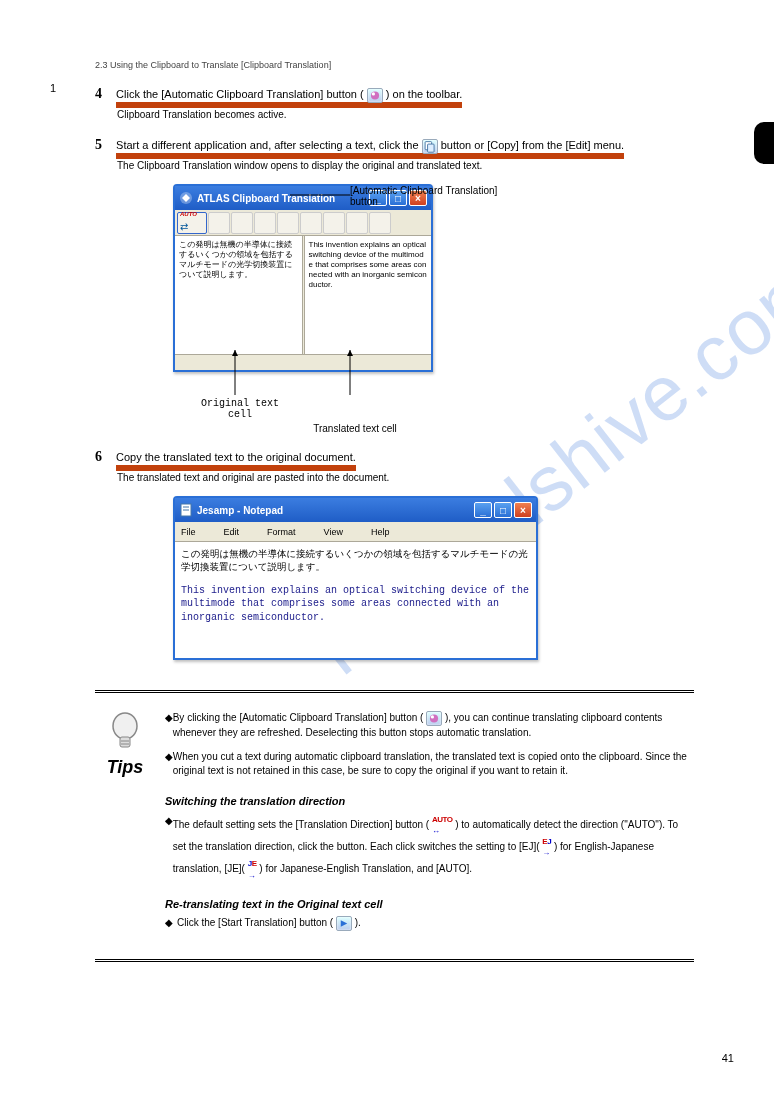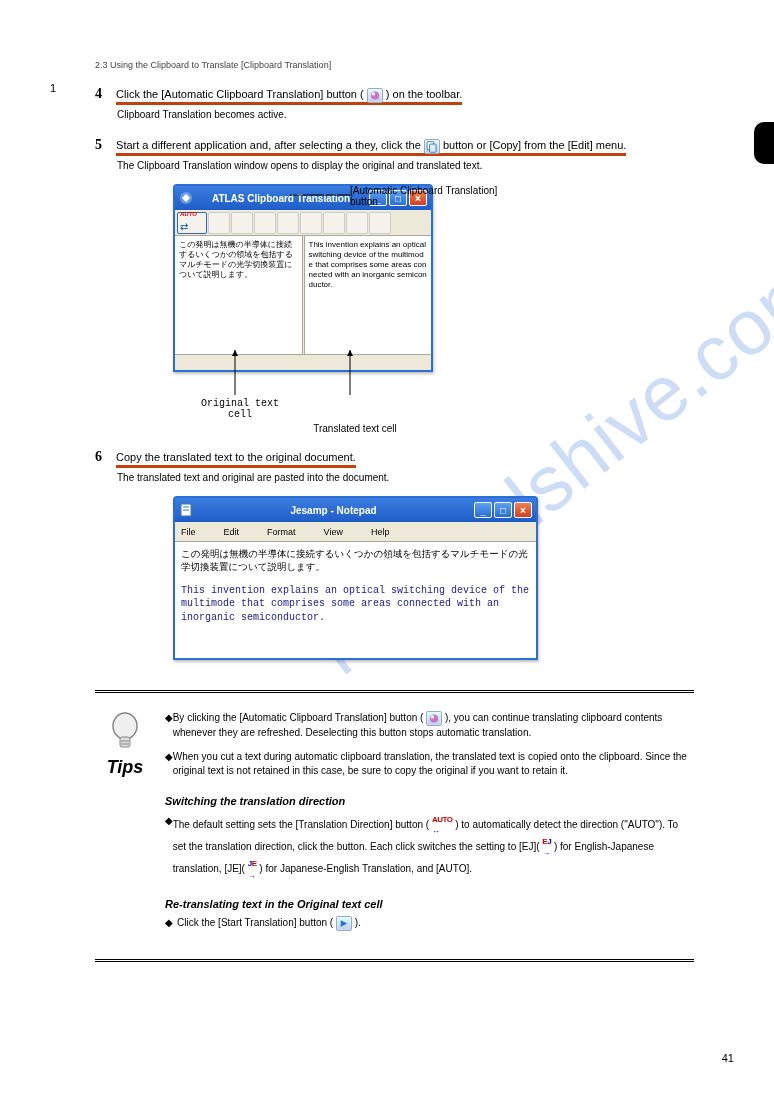--- a/index.html
+++ b/index.html
@@ -4,30 +4,30 @@
 <style>
 * { margin: 0; padding: 0; box-sizing: border-box; }
 body { width: 774px; height: 1094px; background: #fff; font-family: Arial, sans-serif; font-size: 11px; color: #000; position: relative; overflow: hidden; }
 .page { padding: 60px 80px 40px 95px; position: relative; }
 .tab { position: absolute; right: 0; top: 122px; width: 20px; height: 42px; background: #000; border-radius: 10px 0 0 10px; }
 .section-num { position: absolute; left: 50px; top: 82px; font-size: 11px; }
 .page-num { position: absolute; right: 40px; bottom: 30px; font-size: 11px; font-weight: normal; }
 .header-small { font-size: 9px; color: #444; margin-bottom: 4px; }
 .step { margin-top: 14px; margin-bottom: 8px; font-size: 11px; line-height: 1.4; }
 .step-num { font-weight: bold; font-family: Georgia, serif; font-size: 14px; display: inline-block; width: 18px; }
-.step-text { border-bottom: 3px solid #c2410c; padding-bottom: 2px; }
+.step-text { border-bottom: 6px solid #c2410c; padding-bottom: 2px; }
 .step-body { margin-left: 22px; margin-top: 4px; font-size: 10px; line-height: 1.35; }
 .inline-icon { display: inline-block; width: 16px; height: 15px; vertical-align: middle; border: 1px solid #9ab; background: linear-gradient(#dff, #bce); border-radius: 2px; box-shadow: inset 0 0 2px #fff; }
 .inline-icon svg { width: 14px; height: 13px; }
 .win { border: 2px solid #2a6fd6; border-radius: 4px 4px 0 0; background: #ece9d8; margin-left: 78px; margin-top: 12px; box-shadow: 1px 2px 3px rgba(0,0,0,0.25); position: relative; }
 .win1 { width: 260px; }
 .win2 { width: 365px; }
 .titlebar { background: linear-gradient(#3b7de0, #1f5dc6); color: #fff; height: 24px; display: flex; align-items: center; padding: 0 4px; font-size: 10px; font-weight: bold; gap: 4px; }
 .titlebar .title-icon { width: 14px; height: 14px; }
-.titlebar .title { flex: 1; text-align: center; }
+.titlebar .title { flex: 1; }
 .winbtns { display: flex; gap: 2px; }
 .winbtn { width: 18px; height: 16px; border-radius: 2px; border: 1px solid #fff; display: flex; align-items: center; justify-content: center; font-size: 10px; font-weight: bold; }
 .winbtn.min, .winbtn.max { background: linear-gradient(#5aa1f0, #2a6fd6); color: #fff; }
 .winbtn.close { background: linear-gradient(#f08050, #d04020); color: #fff; }
 .toolbar { height: 26px; background: #ece9d8; border-bottom: 1px solid #aca899; display: flex; align-items: center; padding: 0 2px; gap: 1px; }
 .tbtn { width: 22px; height: 22px; border: 1px solid #ccc; border-radius: 2px; background: #f4f2ea; position: relative; }
 .split { display: flex; height: 118px; background: #fff; }
 .pane { flex: 1; padding: 4px; font-size: 8px; line-height: 1.25; overflow: hidden; word-break: break-all; }
 .divider { width: 3px; background: #ece9d8; border-left: 1px solid #aca899; border-right: 1px solid #aca899; }
 .statusbar { height: 16px; background: #ece9d8; border-top: 1px solid #aca899; }
@@ -76,21 +76,21 @@
           </svg>
       </span>
       <span>) on the toolbar.</span>
     </span>
     <div class="step-body">Clipboard Translation becomes active.</div>
   </div>
 
   <div class="step">
     <span class="step-num">5</span>
     <span class="step-text">
-      <span>Start a different application and, after selecting a they, click the</span>
+      <span>Start a different application and, after selecting a text, click the</span>
       <span class="inline-icon">
         <svg viewBox="0 0 16 16">
             <rect x="2" y="2" width="8" height="10" rx="1" fill="#fff" stroke="#369"></rect>
             <rect x="5" y="5" width="8" height="10" rx="1" fill="#def" stroke="#369"></rect>
           </svg>
       </span>
       <span>button or [Copy] from the [Edit] menu.</span>
     </span>
     <div class="step-body">The Clipboard Translation window opens to display the original and translated text.</div>
   </div>

